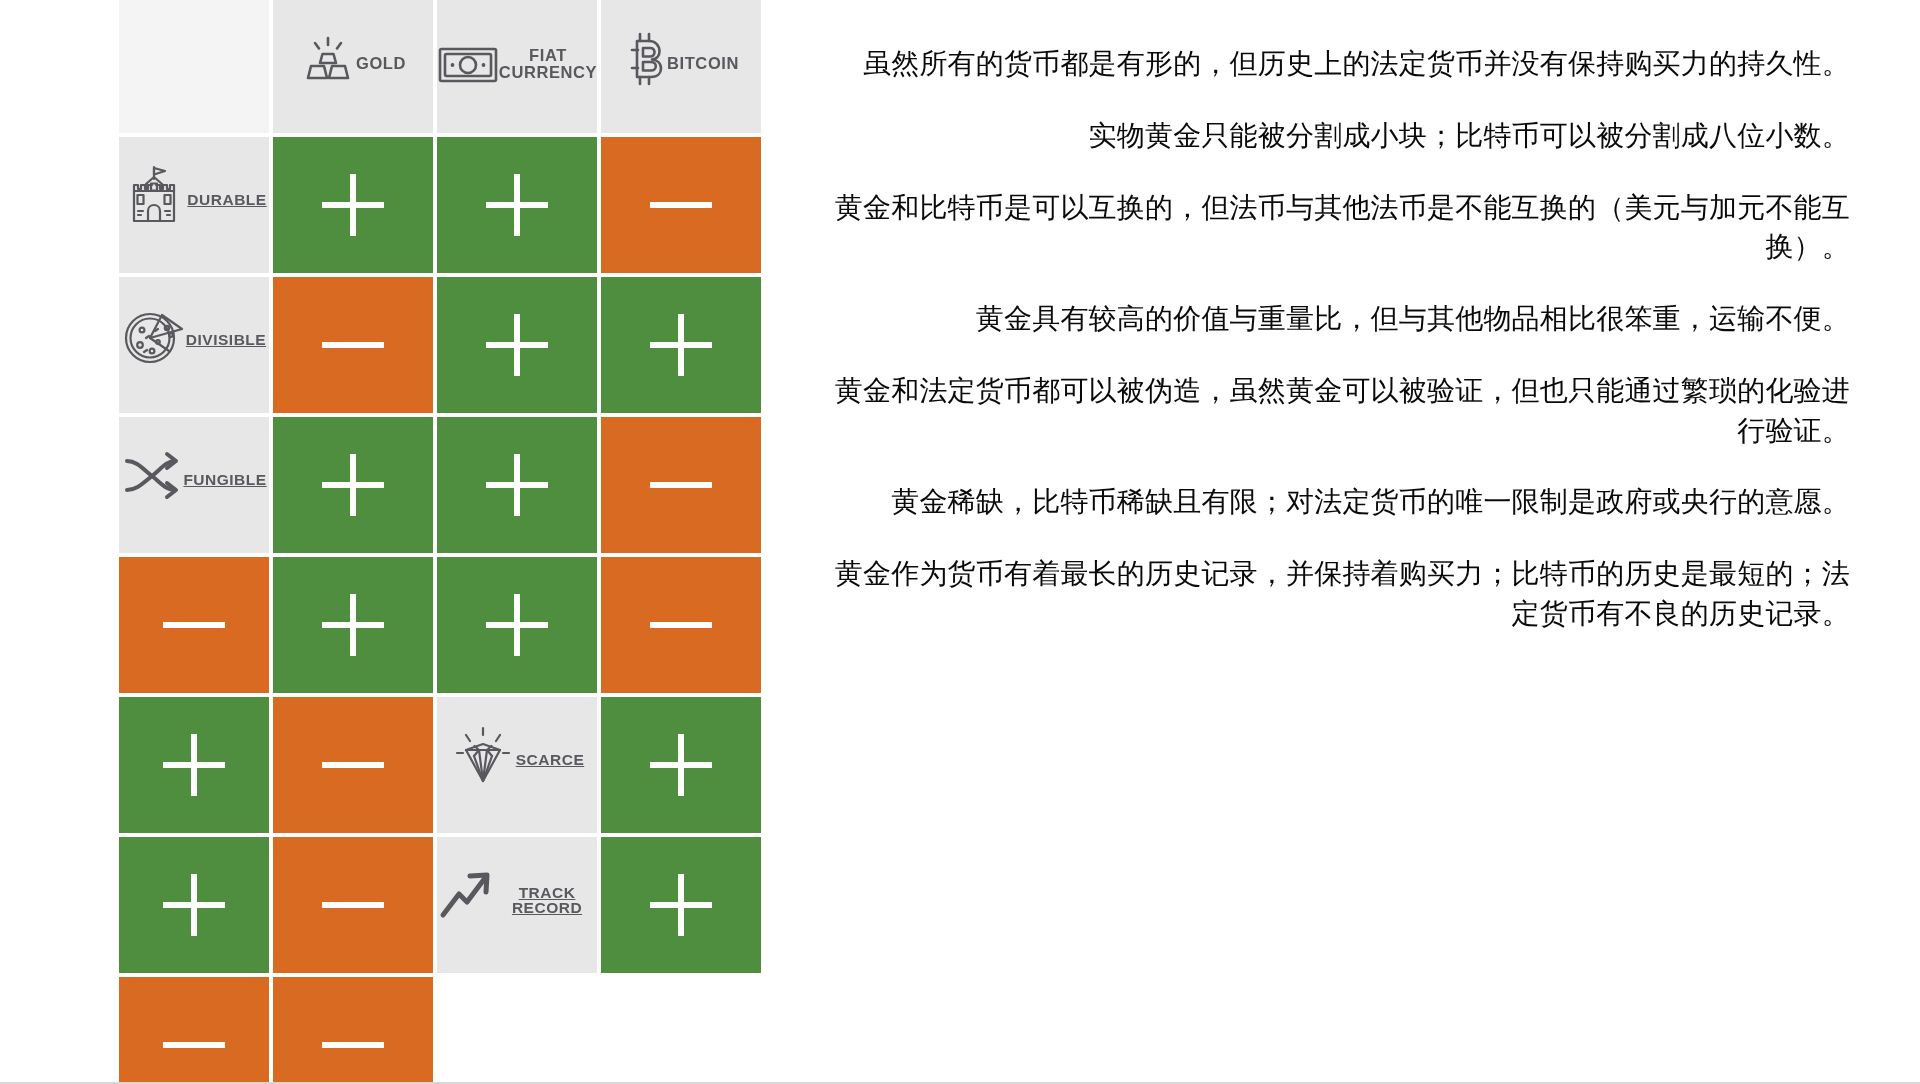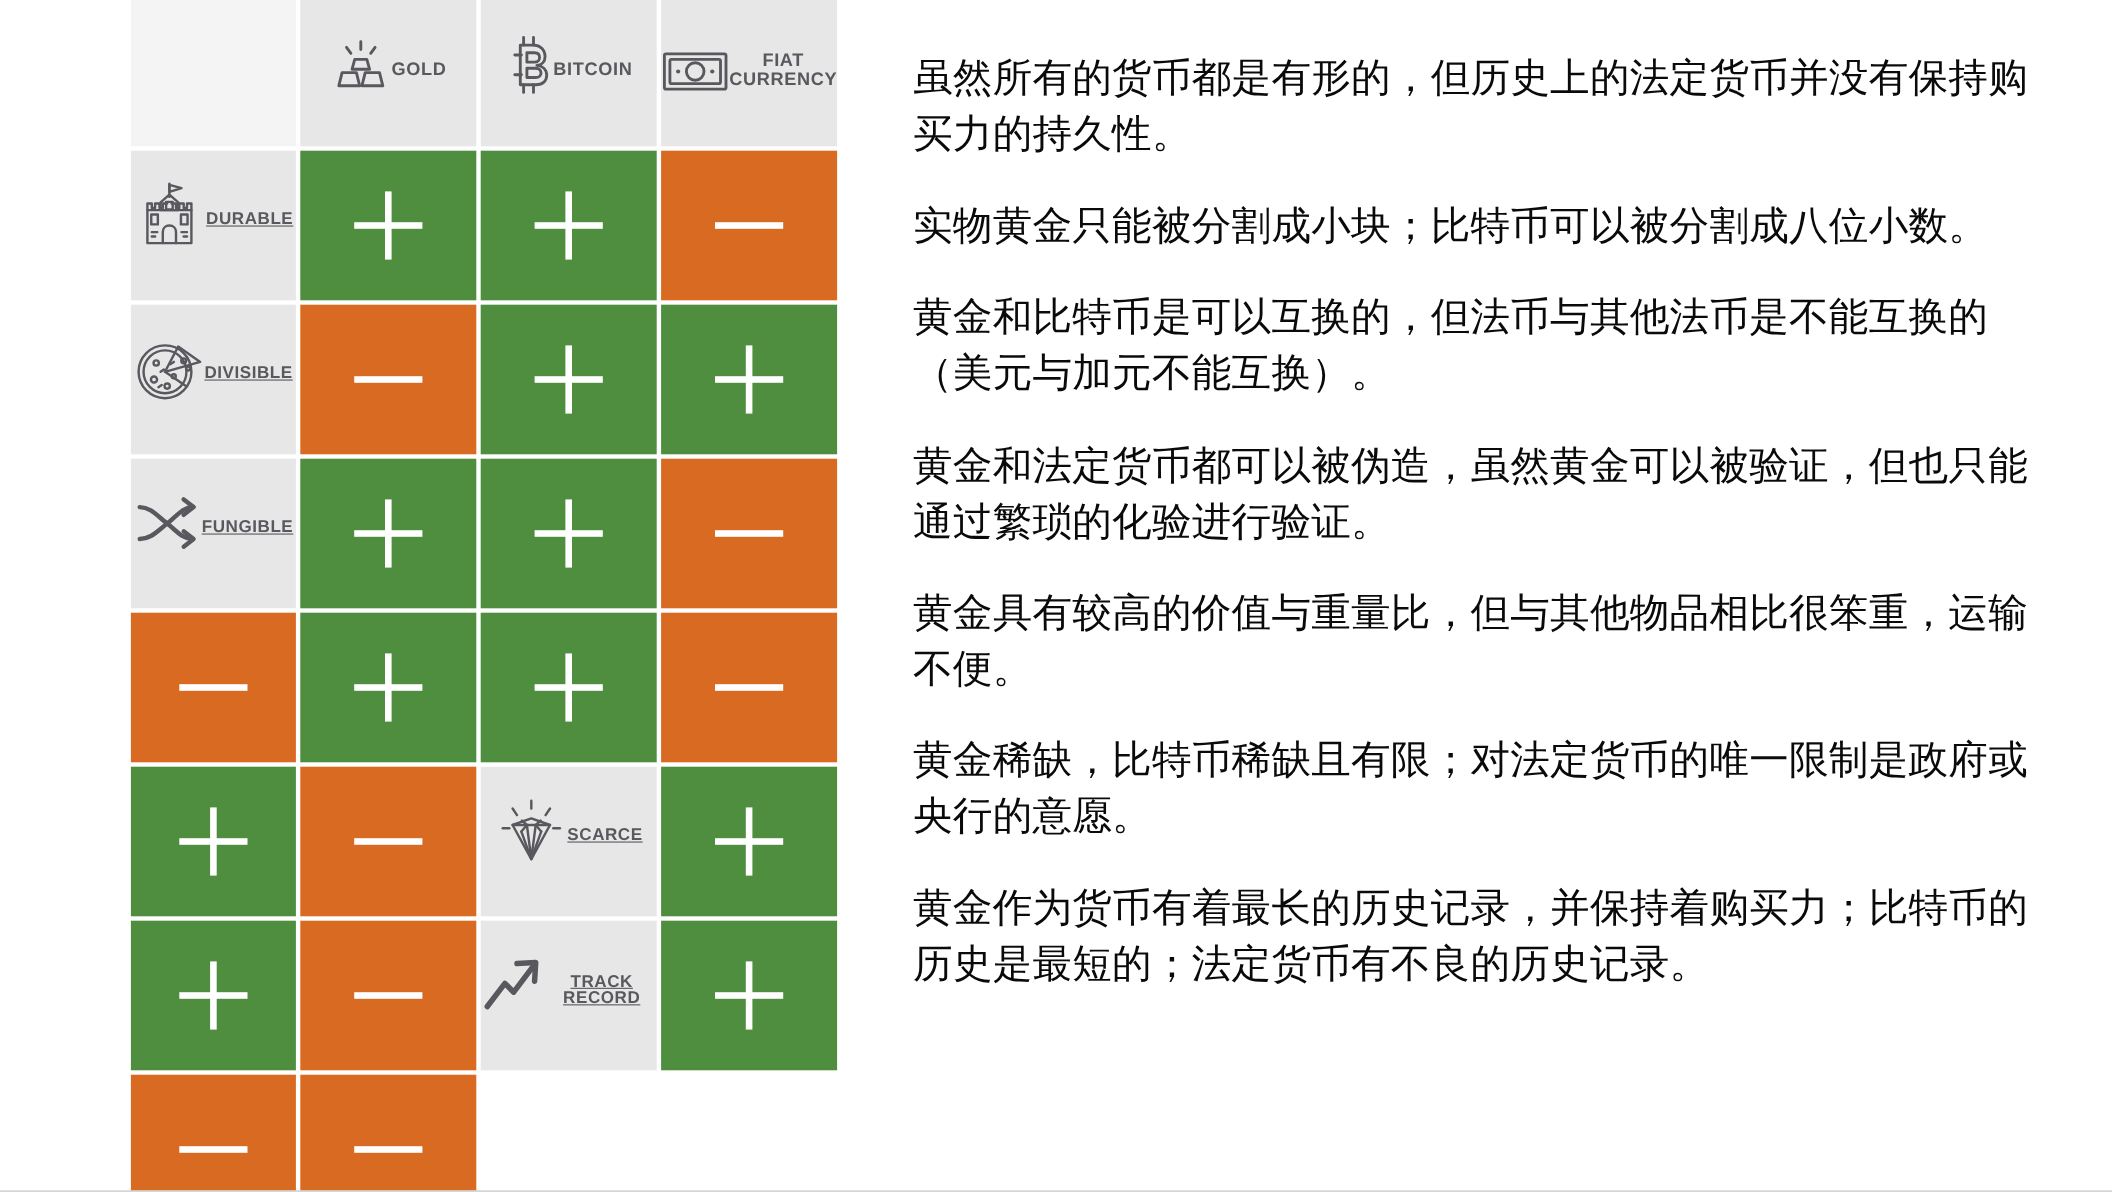--- a/index.html
+++ b/index.html
@@ -134,26 +134,26 @@
 
   
   .notes-panel {
     position: absolute;
     left: 830px;
     top: 46px;
     width: 1020px;
   }
 
   .note-para {
-    font-family: Liberation Serif, serif;
-    font-size: 36px;
+    font-family: Liberation Mono, monospace;
+    font-size: 28px;
     line-height: 1.42;
     color: #0a0a0a;
     margin-bottom: 32px;
-    text-align: left;
+    text-align: right;
     letter-spacing: 0.2px;
   }
   .note-para:last-child { margin-bottom: 0; }
 
   
   .bottom-rule {
     position: absolute;
     left: 0;
     bottom: 0;
     width: 1920px;
@@ -176,50 +176,50 @@
           <svg width="56" height="50" viewBox="0 0 56 50" fill="none" stroke="#58585e" stroke-width="2.6" stroke-linecap="round" stroke-linejoin="round">
             <line x1="28" y1="2" x2="28" y2="9"></line>
             <line x1="15" y1="7" x2="19" y2="12.5"></line>
             <line x1="41" y1="7" x2="37" y2="12.5"></line>
             <path d="M20 27 L22.5 18 L33.5 18 L36 27 Z"></path>
             <path d="M8 42 L11 30 L24 30 L27 42 Z"></path>
             <path d="M29 42 L32 30 L45 30 L48 42 Z"></path>
           </svg>
         </div>
         <div class="head-label">GOLD</div>
+      </div>
+
+      <div class="cell col-head">
+        <div class="head-icon">
+          <svg width="62" height="42" viewBox="0 0 62 42" fill="none" stroke="#58585e" stroke-width="2.6" stroke-linecap="round" stroke-linejoin="round">
+            <rect x="3" y="5" width="56" height="32" rx="1.5"></rect>
+            <rect x="8" y="10" width="46" height="22" rx="1.5"></rect>
+            <circle cx="31" cy="21" r="8"></circle>
+            <circle cx="15.5" cy="21" r="1.9" fill="#58585e" stroke="none"></circle>
+            <circle cx="46.5" cy="21" r="1.9" fill="#58585e" stroke="none"></circle>
+          </svg>
+        </div>
+        <div class="head-label">FIAT CURRENCY</div>
       </div>
 
       <div class="cell col-head">
         <div class="head-icon">
           <svg width="44" height="54" viewBox="0 0 44 54" fill="none" stroke="#58585e" stroke-width="2.6" stroke-linecap="round" stroke-linejoin="round">
             <line x1="17" y1="2" x2="17" y2="9"></line>
             <line x1="26" y1="2" x2="26" y2="9"></line>
             <line x1="17" y1="45" x2="17" y2="52"></line>
             <line x1="26" y1="45" x2="26" y2="52"></line>
             <line x1="9" y1="18" x2="15" y2="18"></line>
             <line x1="9" y1="36" x2="15" y2="36"></line>
             <path d="M14 9 L14 45 L28 45 C35 45 38 41 38 36.5 C38 31 34 28 29 27.5 C33.5 27 36.5 24 36.5 19.5 C36.5 13 32 9 26 9 Z"></path>
             <path d="M20 16 L20 24.5 L27 24.5 C30 24.5 31.5 22.5 31.5 20.3 C31.5 17.8 30 16 27 16 Z"></path>
             <path d="M20 30 L20 38.5 L28 38.5 C31 38.5 32.8 36.6 32.8 34.3 C32.8 31.9 31 30 28 30 Z"></path>
           </svg>
         </div>
         <div class="head-label">BITCOIN</div>
-      </div>
-
-      <div class="cell col-head">
-        <div class="head-icon">
-          <svg width="62" height="42" viewBox="0 0 62 42" fill="none" stroke="#58585e" stroke-width="2.6" stroke-linecap="round" stroke-linejoin="round">
-            <rect x="3" y="5" width="56" height="32" rx="1.5"></rect>
-            <rect x="8" y="10" width="46" height="22" rx="1.5"></rect>
-            <circle cx="31" cy="21" r="8"></circle>
-            <circle cx="15.5" cy="21" r="1.9" fill="#58585e" stroke="none"></circle>
-            <circle cx="46.5" cy="21" r="1.9" fill="#58585e" stroke="none"></circle>
-          </svg>
-        </div>
-        <div class="head-label">FIAT CURRENCY</div>
       </div>
 
       <div class="cell row-head">
         <div class="row-icon">
           <svg width="66" height="62" viewBox="0 0 66 62" fill="none" stroke="#58585e" stroke-width="2.2" stroke-linecap="round" stroke-linejoin="round">
             <path d="M33 2 L33 14"></path>
             <path d="M33 3 L44 6 L33 9.5 Z"></path>
             <path d="M25 26 L25 19 L33 12 L41 19 L41 26 Z"></path>
             <rect x="30" y="18.5" width="6" height="7"></rect>
             <path d="M13 26 L13 20 L17 20 L17 24 L20 24 L20 20 L24 20 L24 24 L27 24 L27 20 L31 20"></path>
@@ -365,21 +365,21 @@
         <span class="glyph-minus"></span>
       </div>
 
     </div>
   </div>
 
   <div class="notes-panel">
     <p class="note-para">虽然所有的货币都是有形的，但历史上的法定货币并没有保持购买力的持久性。</p>
     <p class="note-para">实物黄金只能被分割成小块；比特币可以被分割成八位小数。</p>
     <p class="note-para">黄金和比特币是可以互换的，但法币与其他法币是不能互换的（美元与加元不能互换）。</p>
+    <p class="note-para">黄金具有较高的价值与重量比，但与其他物品相比很笨重，运输不便。</p>
     <p class="note-para">黄金和法定货币都可以被伪造，虽然黄金可以被验证，但也只能通过繁琐的化验进行验证。</p>
-    <p class="note-para">黄金具有较高的价值与重量比，但与其他物品相比很笨重，运输不便。</p>
     <p class="note-para">黄金稀缺，比特币稀缺且有限；对法定货币的唯一限制是政府或央行的意愿。</p>
     <p class="note-para">黄金作为货币有着最长的历史记录，并保持着购买力；比特币的历史是最短的；法定货币有不良的历史记录。</p>
   </div>
 
   <div class="bottom-rule"></div>
 
 </div>
 
 </body></html>

